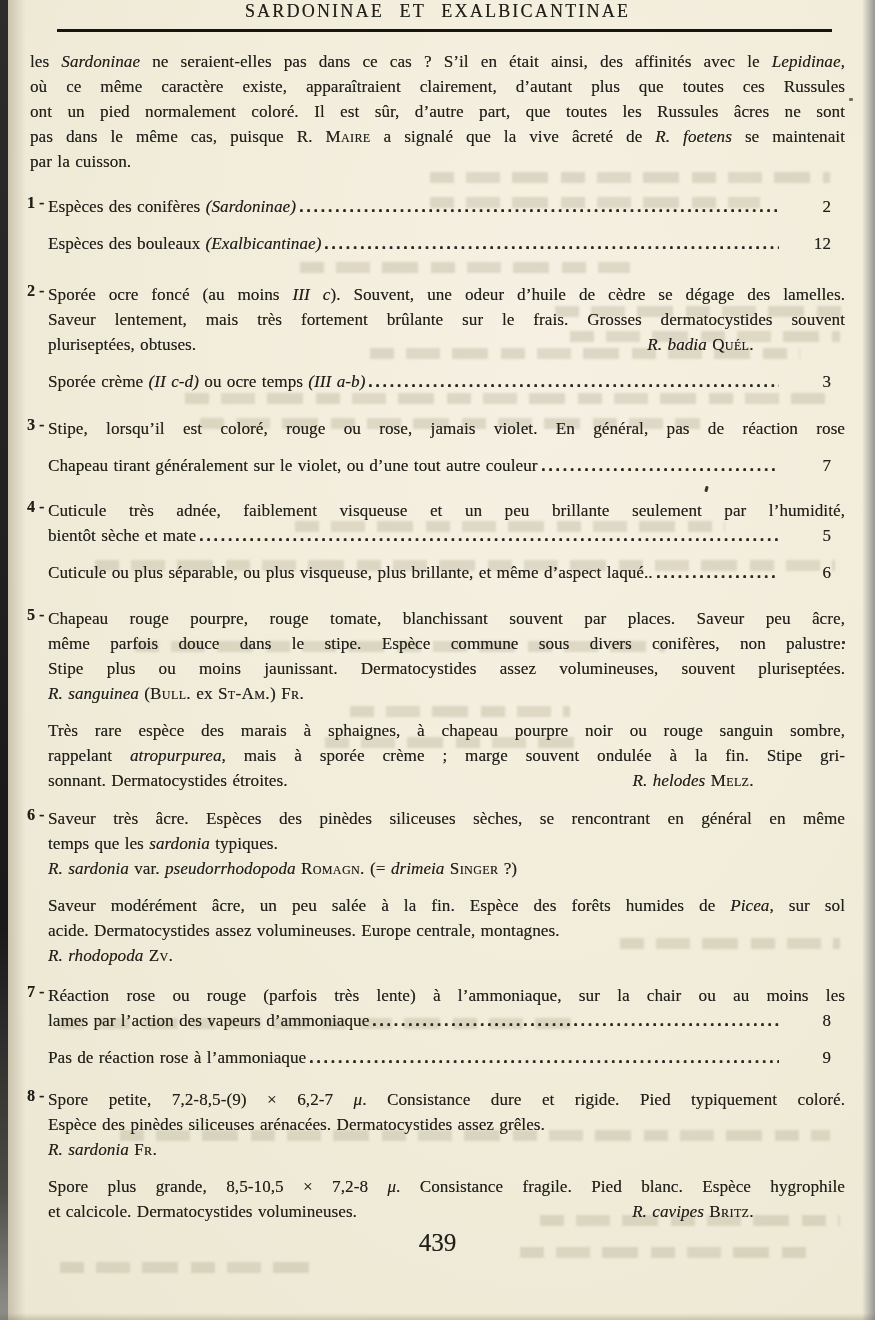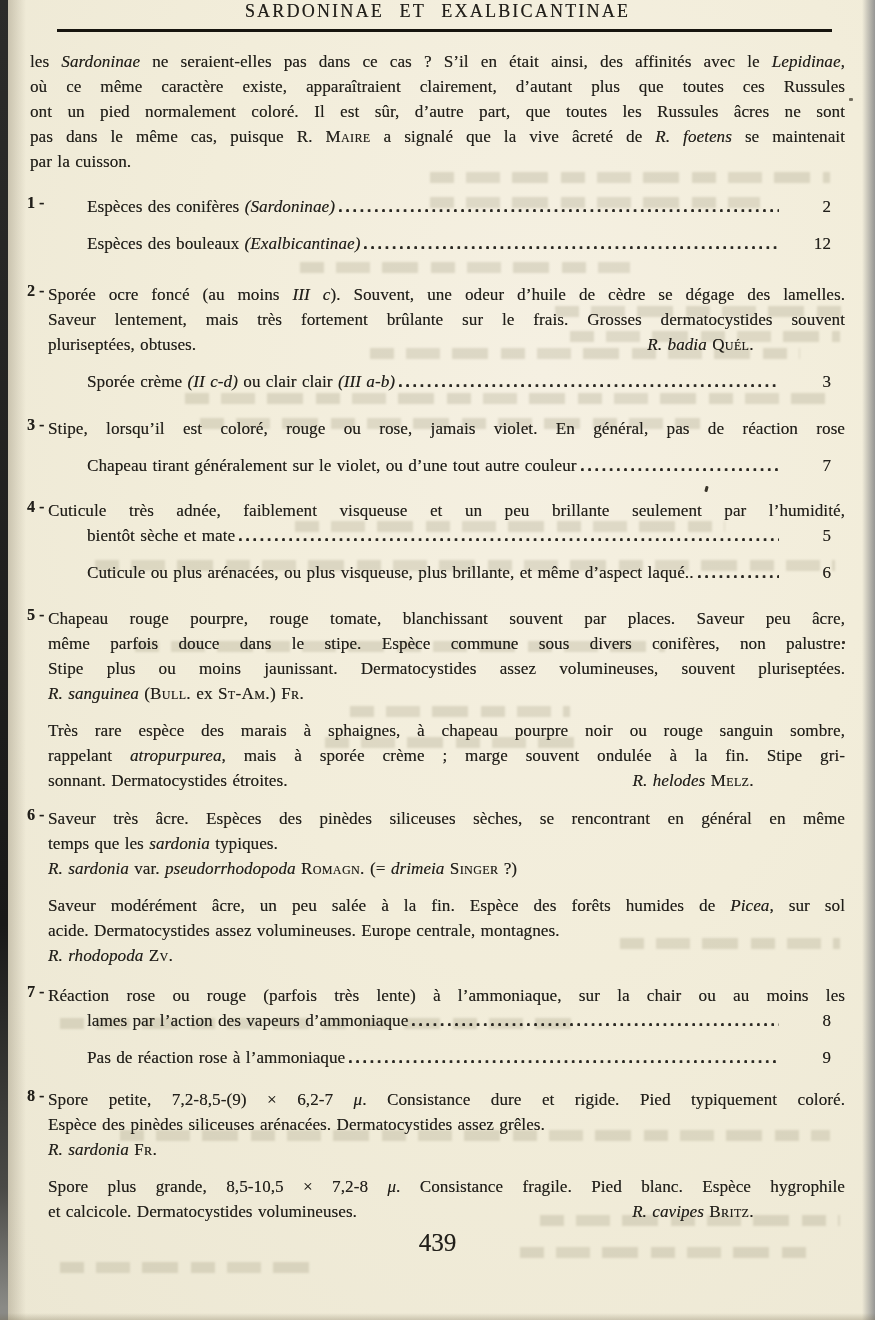--- a/index.html
+++ b/index.html
@@ -38,21 +38,21 @@
   .entry:nth-child(3){margin-top:22px;}
   .entry:nth-child(4){margin-top:20px;}
   .entry:nth-child(5){margin-top:21px;}
   .entry:nth-child(6){margin-top:13px;}
   .entry:nth-child(7){margin-top:15px;}
   .entry:nth-child(8){margin-top:17px;}
   .choice{position:relative;width:797px;}
   .choice + .choice{margin-top:12px;}
   .num{position:absolute;left:-21px;top:0;font-weight:700;white-space:nowrap;}
 
-  .line.leader{display:flex;align-items:center;margin-left:39px;}
+  .line.leader{display:flex;align-items:center;}
   .leader .txt{flex:0 1 auto;white-space:nowrap;}
   .leader .dots{flex:1 1 auto;height:6px;align-self:flex-end;margin:0 0 5px 4px;
     background-image:radial-gradient(circle at 1.4px 2.6px,#2b2923 1.25px,rgba(0,0,0,0) 1.7px);
     background-size:7.2px 6px;background-repeat:repeat-x;}
   .leader .ref{flex:none;width:66px;text-align:right;padding-right:14px;box-sizing:border-box;}
 
   .line.species{text-align:left;padding-right:95px;}
   .line.split{position:relative;}
   .split .sp-inline{position:absolute;right:91px;top:0;white-space:nowrap;}
 
@@ -133,21 +133,21 @@
       </div>
       <div class="entry">
         <div class="choice">
           <span class="num">2 -</span>
           <div class="line j"><span>Sporée ocre foncé (au moins </span><span class="i">III c</span><span>). Souvent, une odeur d’huile de cèdre se dégage des lamelles.</span></div>
           <div class="line j"><span>Saveur lentement, mais très fortement brûlante sur le frais. Grosses dermatocystides souvent</span></div>
           <div class="line split"><span class="txt"><span>pluriseptées,  obtuses.</span></span><span class="sp-inline"><span class="i">R.  badia</span><span>  </span><span class="sc">Quél.</span></span></div>
         </div>
         <div class="choice">
           <div class="line leader">
-            <span class="txt"><span>Sporée crème </span><span class="i">(II c-d)</span><span> ou clair clair </span><span class="i">(III a-b)</span></span>
+            <span class="txt"><span>Sporée crème </span><span class="i">(II c-d)</span><span> ou ocre temps </span><span class="i">(III a-b)</span></span>
             <span class="dots"></span>
             <span class="ref">3</span>
           </div>
         </div>
       </div>
       <div class="entry">
         <div class="choice">
           <span class="num">3 -</span>
           <div class="line j"><span>Stipe, lorsqu’il est coloré, rouge ou rose, jamais violet. En général, pas de réaction rose</span></div>
         </div>
@@ -164,21 +164,21 @@
           <span class="num">4 -</span>
           <div class="line j"><span>Cuticule très adnée, faiblement visqueuse et un peu brillante seulement par l’humidité,</span></div>
           <div class="line leader">
             <span class="txt"><span>bientôt sèche et mate </span></span>
             <span class="dots"></span>
             <span class="ref">5</span>
           </div>
         </div>
         <div class="choice">
           <div class="line leader">
-            <span class="txt"><span>Cuticule ou plus arénacées, ou plus visqueuse, plus brillante, et même d’aspect laqué..</span></span>
+            <span class="txt"><span>Cuticule ou plus séparable, ou plus visqueuse, plus brillante, et même d’aspect laqué..</span></span>
             <span class="dots"></span>
             <span class="ref">6</span>
           </div>
         </div>
       </div>
       <div class="entry">
         <div class="choice">
           <span class="num">5 -</span>
           <div class="line j"><span>Chapeau rouge pourpre, rouge tomate, blanchissant souvent par places. Saveur peu âcre,</span></div>
           <div class="line j"><span>même parfois douce dans le stipe. Espèce commune sous divers conifères, non palustre.</span></div>

